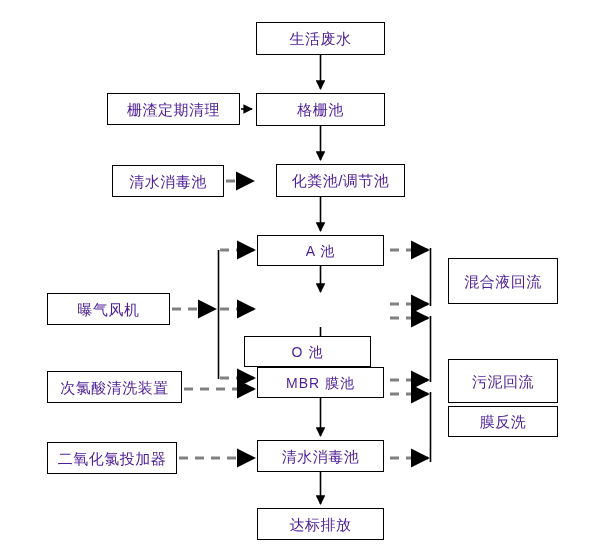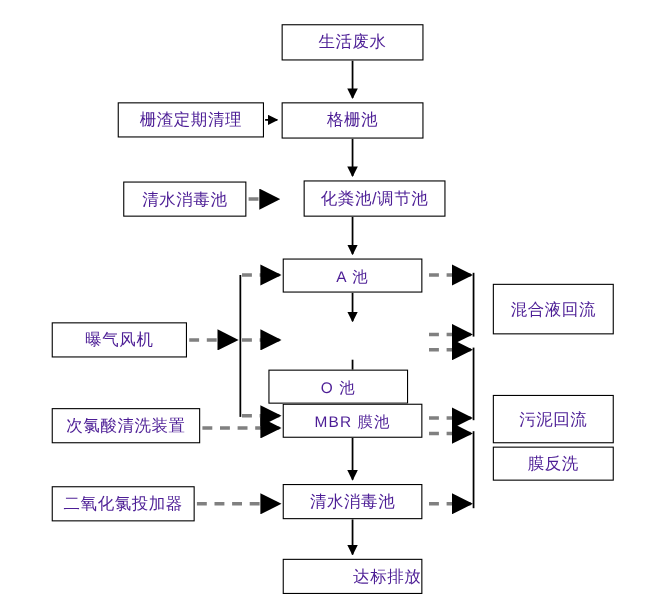--- a/index.html
+++ b/index.html
@@ -92,21 +92,21 @@
   </div>
   <div class="node mono" style="left:244px;top:296px;width:127px;height:31px;margin-top:40px;">
     <span>O 池</span>
   </div>
   <div class="node mono" style="left:257px;top:367px;width:127px;height:31px;">
     <span>MBR 膜池</span>
   </div>
   <div class="node" style="left:257px;top:440px;width:127px;height:32px;">
     <span>清水消毒池</span>
   </div>
-  <div class="node" style="left:257px;top:508px;width:127px;height:32px;justify-content:flex-end;">
+  <div class="node" style="left:257px;top:508px;width:127px;height:32px;">
     <span>达标排放</span>
   </div>
 
   <div class="node" style="left:107px;top:93px;width:133px;height:32px;">
     <span>栅渣定期清理</span>
   </div>
   <div class="node" style="left:112px;top:165px;width:112px;height:32px;">
     <span>清水消毒池</span>
   </div>
   <div class="node" style="left:47px;top:293px;width:123px;height:32px;">

